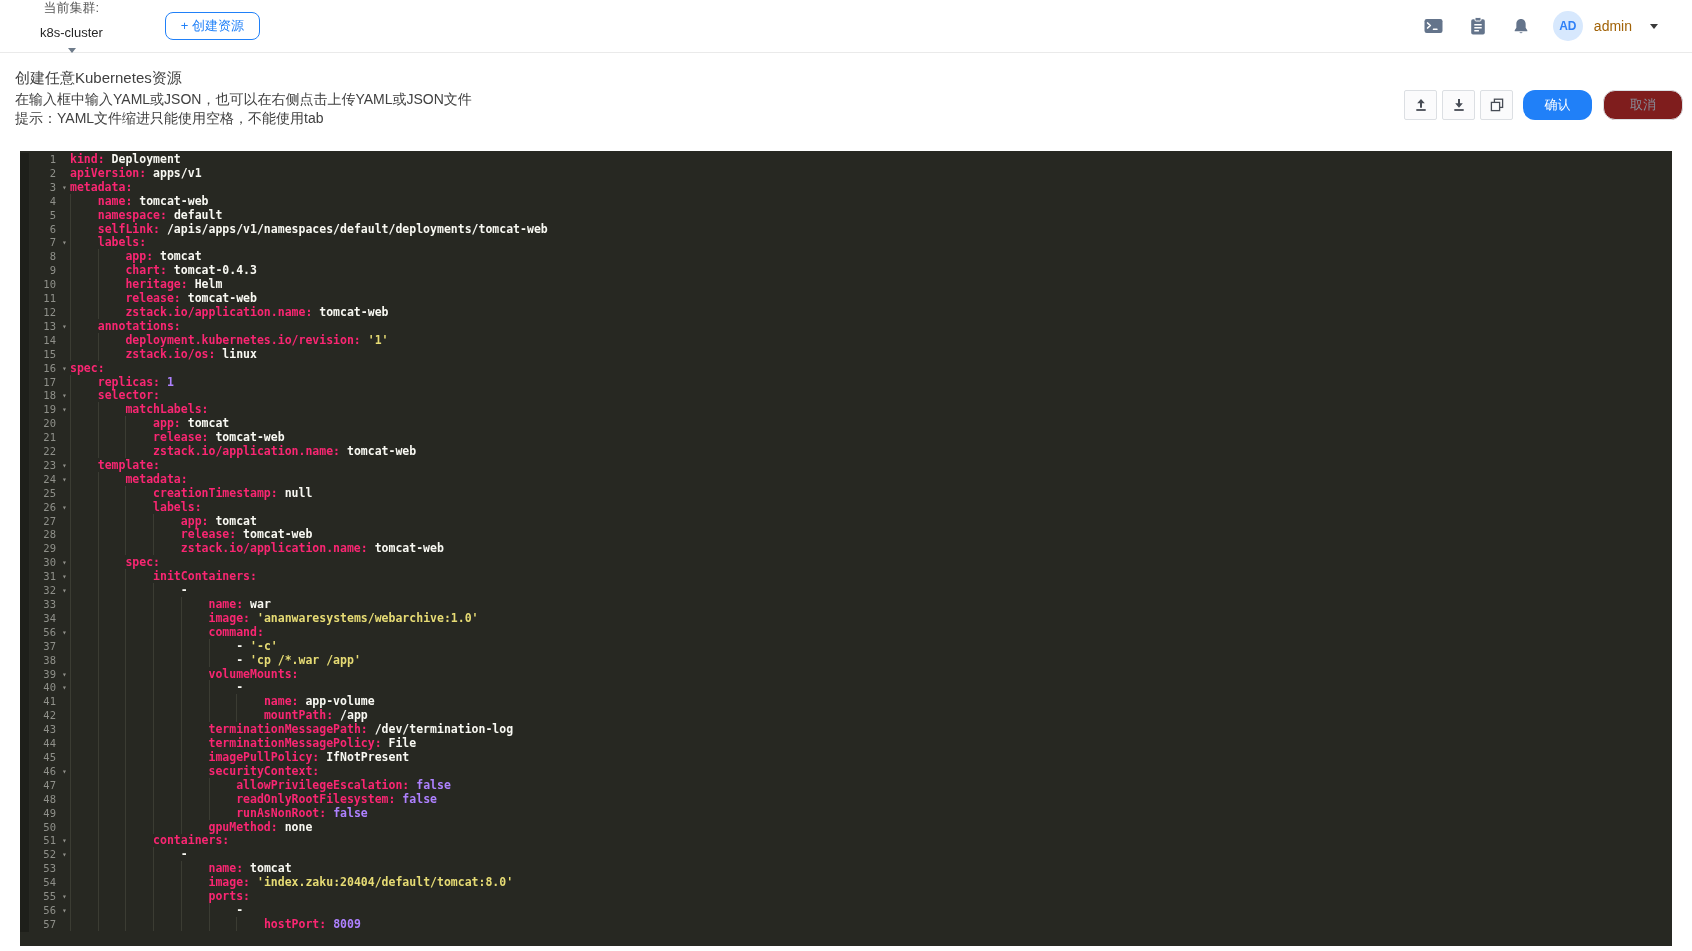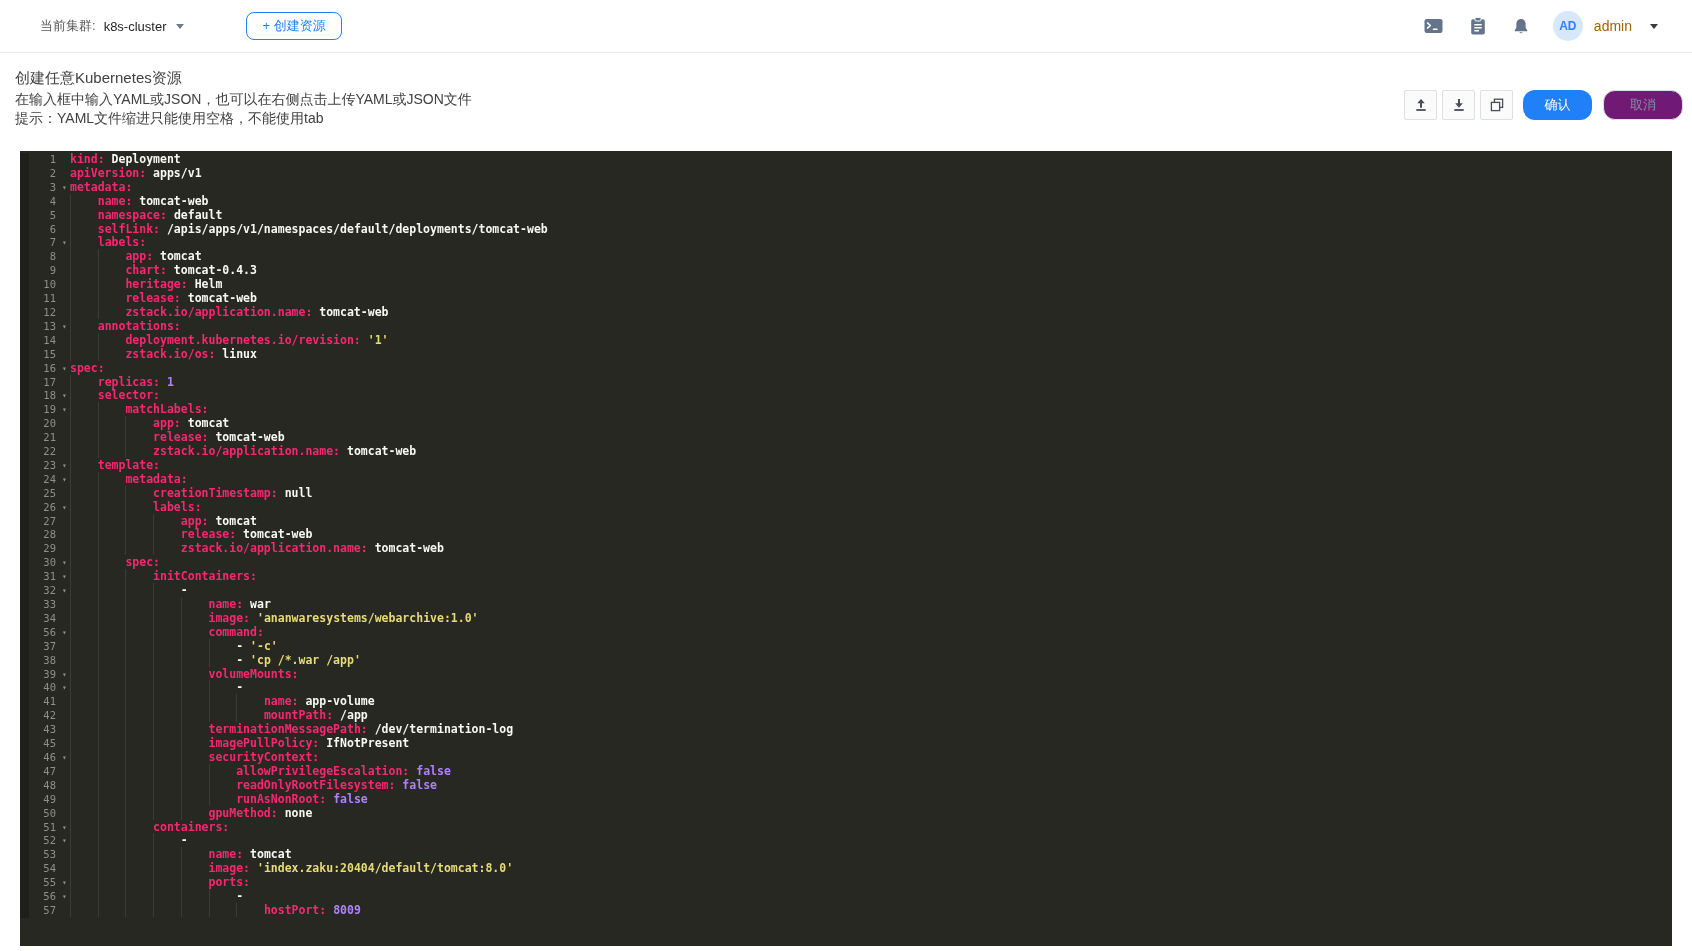--- a/index.html
+++ b/index.html
@@ -10,21 +10,21 @@
   html,body{width:1692px; height:951px; overflow:hidden;}
   body{
     font-family:"Liberation Sans","DejaVu Sans",sans-serif;
     background:#fff; position:relative; color:#404040;
   }
   
   .topbar{
     height:53px; border-bottom:1px solid #eaeaea;
     display:flex; align-items:center; padding:0 34px 0 40px;
   }
-  .cluster{display:flex; align-items:center; gap:8px; cursor:pointer;}
+  .cluster{display:flex; align-items:center; gap:8px; cursor:pointer;flex-direction:column;}
   .cl-label{font-size:13px; color:#595959;}
   .cl-name{font-size:13px; color:#262626;}
   .caret{
     width:0; height:0; border-left:4.5px solid transparent;
     border-right:4.5px solid transparent; border-top:5.5px solid #6e7b8a;
     display:inline-block; margin-left:2px;
   }
   .caret.dark{border-top-color:#3a3a3a;}
   .create-btn{
     margin-left:62px; background:#fff; border:1px solid var(--accent);
@@ -49,21 +49,21 @@
   .actions{position:absolute; top:90px; right:9px; display:flex; align-items:center; gap:5px;}
   .icon-btn{
     width:33px; height:30px; background:#fbfbfc; border:1px solid #dcdfe3;
     border-radius:2px; display:inline-flex; align-items:center; justify-content:center;
     cursor:pointer;
   }
   .btn{
     height:30px; font-size:13px; border-radius:12px; cursor:pointer; font-family:inherit;
   }
   .btn.primary{background:var(--accent); color:#fff; border:none; width:69px; margin-left:5px;}
-  .btn.plain{background:#701a75; border:1px solid #dcdfe3; color:#87909c; width:80px; margin-left:6px;}
+  .btn.plain{background:#7f1d1d; border:1px solid #dcdfe3; color:#87909c; width:80px; margin-left:6px;}
   
   .editor{
     position:absolute; left:20px; top:151px; width:1652px; height:795px;
     background:var(--ed-bg); overflow:hidden; padding-top:2px;
     font-family:"DejaVu Sans Mono","Liberation Mono",monospace;
     font-size:11.5px; cursor:text;
   }
   .line{display:flex; height:13.912px; line-height:13.912px; white-space:pre;}
   .strip{flex:0 0 9px; background:#1e1f1a;}
   .ln{flex:0 0 30px; text-align:right; color:var(--ln-c); padding-right:3px; font-size:10.5px;}
@@ -189,20 +189,21 @@
     <div class="line"><span class="strip"></span><span class="ln">33</span><span class="fold"></span><span class="codeln"><span class="ind">                    </span><span class="tk-k">name:</span><span class="tk-p"> war</span></span></div>
     <div class="line"><span class="strip"></span><span class="ln">34</span><span class="fold"></span><span class="codeln"><span class="ind">                    </span><span class="tk-k">image:</span><span class="tk-p"> </span><span class="tk-s">'ananwaresystems/webarchive:1.0'</span></span></div>
     <div class="line"><span class="strip"></span><span class="ln">56</span><span class="fold">▾</span><span class="codeln"><span class="ind">                    </span><span class="tk-k">command:</span></span></div>
     <div class="line"><span class="strip"></span><span class="ln">37</span><span class="fold"></span><span class="codeln"><span class="ind">                        </span><span class="tk-p">- </span><span class="tk-s">'-c'</span></span></div>
     <div class="line"><span class="strip"></span><span class="ln">38</span><span class="fold"></span><span class="codeln"><span class="ind">                        </span><span class="tk-p">- </span><span class="tk-s">'cp /*.war /app'</span></span></div>
     <div class="line"><span class="strip"></span><span class="ln">39</span><span class="fold">▾</span><span class="codeln"><span class="ind">                    </span><span class="tk-k">volumeMounts:</span></span></div>
     <div class="line"><span class="strip"></span><span class="ln">40</span><span class="fold">▾</span><span class="codeln"><span class="ind">                        </span><span class="tk-p">-</span></span></div>
     <div class="line"><span class="strip"></span><span class="ln">41</span><span class="fold"></span><span class="codeln"><span class="ind">                            </span><span class="tk-k">name:</span><span class="tk-p"> app-volume</span></span></div>
     <div class="line"><span class="strip"></span><span class="ln">42</span><span class="fold"></span><span class="codeln"><span class="ind">                            </span><span class="tk-k">mountPath:</span><span class="tk-p"> /app</span></span></div>
     <div class="line"><span class="strip"></span><span class="ln">43</span><span class="fold"></span><span class="codeln"><span class="ind">                    </span><span class="tk-k">terminationMessagePath:</span><span class="tk-p"> /dev/termination-log</span></span></div>
+    <div class="line"><span class="strip"></span><span class="ln">44</span><span class="fold"></span><span class="codeln"><span class="ind">                    </span><span class="tk-k">terminationMessagePolicy:</span><span class="tk-p"> File</span></span></div>
     <div class="line"><span class="strip"></span><span class="ln">45</span><span class="fold"></span><span class="codeln"><span class="ind">                    </span><span class="tk-k">imagePullPolicy:</span><span class="tk-p"> IfNotPresent</span></span></div>
     <div class="line"><span class="strip"></span><span class="ln">46</span><span class="fold">▾</span><span class="codeln"><span class="ind">                    </span><span class="tk-k">securityContext:</span></span></div>
     <div class="line"><span class="strip"></span><span class="ln">47</span><span class="fold"></span><span class="codeln"><span class="ind">                        </span><span class="tk-k">allowPrivilegeEscalation:</span><span class="tk-p"> </span><span class="tk-n">false</span></span></div>
     <div class="line"><span class="strip"></span><span class="ln">48</span><span class="fold"></span><span class="codeln"><span class="ind">                        </span><span class="tk-k">readOnlyRootFilesystem:</span><span class="tk-p"> </span><span class="tk-n">false</span></span></div>
     <div class="line"><span class="strip"></span><span class="ln">49</span><span class="fold"></span><span class="codeln"><span class="ind">                        </span><span class="tk-k">runAsNonRoot:</span><span class="tk-p"> </span><span class="tk-n">false</span></span></div>
     <div class="line"><span class="strip"></span><span class="ln">50</span><span class="fold"></span><span class="codeln"><span class="ind">                    </span><span class="tk-k">gpuMethod:</span><span class="tk-p"> none</span></span></div>
     <div class="line"><span class="strip"></span><span class="ln">51</span><span class="fold">▾</span><span class="codeln"><span class="ind">            </span><span class="tk-k">containers:</span></span></div>
     <div class="line"><span class="strip"></span><span class="ln">52</span><span class="fold">▾</span><span class="codeln"><span class="ind">                </span><span class="tk-p">-</span></span></div>
     <div class="line"><span class="strip"></span><span class="ln">53</span><span class="fold"></span><span class="codeln"><span class="ind">                    </span><span class="tk-k">name:</span><span class="tk-p"> tomcat</span></span></div>
     <div class="line"><span class="strip"></span><span class="ln">54</span><span class="fold"></span><span class="codeln"><span class="ind">                    </span><span class="tk-k">image:</span><span class="tk-p"> </span><span class="tk-s">'index.zaku:20404/default/tomcat:8.0'</span></span></div>

